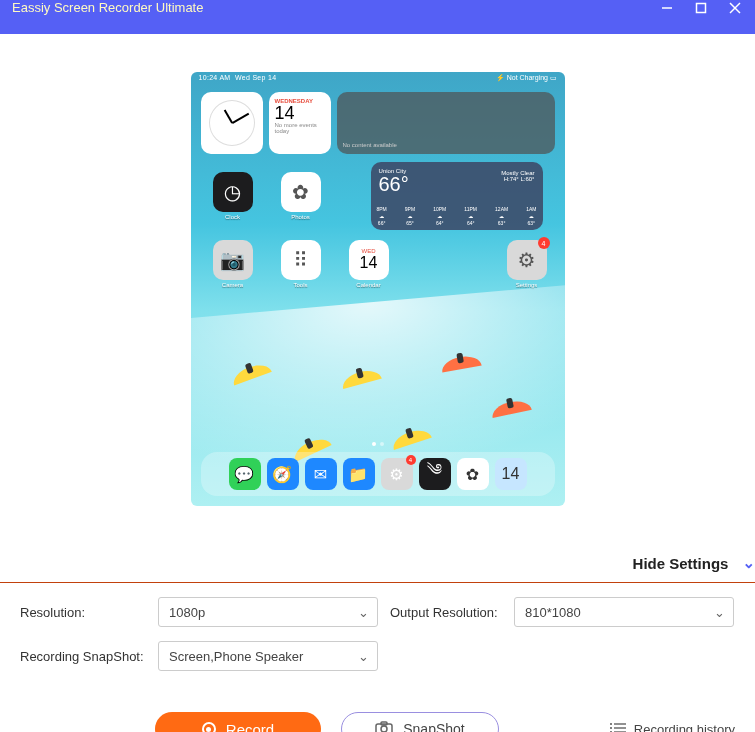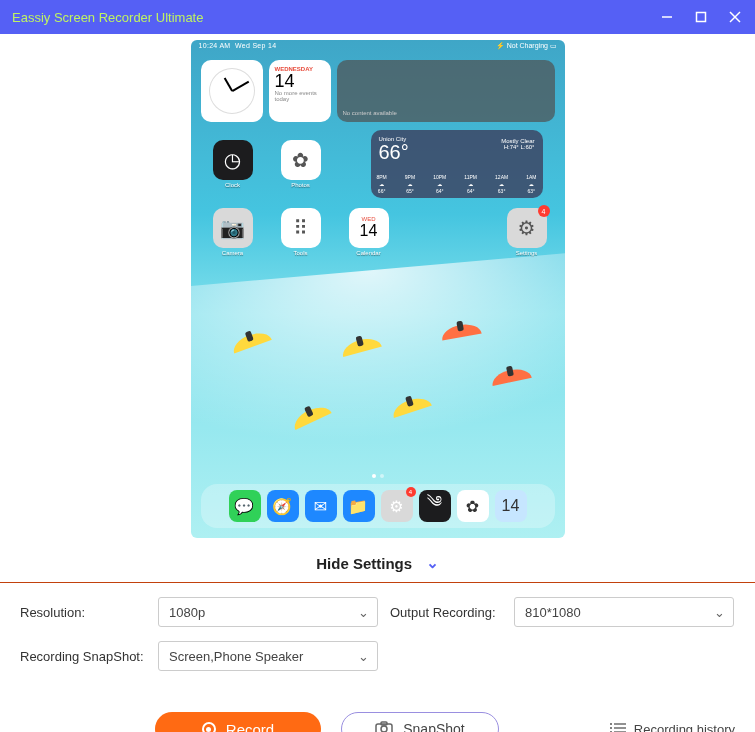--- a/index.html
+++ b/index.html
@@ -1,24 +1,24 @@
 <!DOCTYPE html>
 <html><head>
 <meta charset="utf-8">
 <style>
 * { margin: 0; padding: 0; box-sizing: border-box; font-family: -apple-system, BlinkMacSystemFont, "Segoe UI", Arial, sans-serif; }
 body { width: 755px; height: 732px; background: #f5f5f5; overflow: hidden; }
 
-.titlebar { height: 34px; background: #5560f5; display: flex; align-items: center; padding: 0 12px; color: #bef264; }
+.titlebar { height: 34px; background: #5560f5; display: flex; padding: 0 12px; color: #fef9c3; }
 .titlebar .title { font-size: 13px; flex: 1; }
 .win-controls { display: flex; gap: 18px; }
 .win-controls span { width: 16px; height: 16px; display: flex; align-items: center; justify-content: center; cursor: pointer; }
 
 .preview-area { height: 510px; background: #fff; display: flex; align-items: center; justify-content: center; }
-.ipad-screen { width: 374px; height: 498px; border-radius: 6px; overflow: hidden; position: relative; background: linear-gradient(180deg, #3fa6c7 0%, #45c5e0 35%, #7fe0ec 55%, #aef0f2 100%); }
+.ipad-screen { width: 374px; height: 434px; border-radius: 6px; overflow: hidden; position: relative; background: linear-gradient(180deg, #3fa6c7 0%, #45c5e0 35%, #7fe0ec 55%, #aef0f2 100%); }
 
 .statusbar { position: absolute; top: 0; left: 0; right: 0; height: 16px; display: flex; justify-content: space-between; padding: 2px 8px; font-size: 7px; color: #fff; font-weight: 500; }
 .statusbar .left { letter-spacing: 0.3px; }
 
 .widget-row { position: absolute; top: 20px; left: 10px; right: 10px; display: flex; gap: 6px; }
 .widget { border-radius: 10px; }
 .clock-widget { width: 62px; height: 62px; background: #fff; display:flex; align-items:center; justify-content:center; }
 .clock-face { width: 46px; height: 46px; border-radius: 50%; background: #fff; position: relative; box-shadow: inset 0 0 0 1px #ddd; }
 .clock-face::before { content:''; position:absolute; left:50%; top:8%; width:2px; height:42%; background:#000; transform-origin: bottom; transform: translateX(-50%) rotate(60deg); }
 .clock-face::after { content:''; position:absolute; left:50%; top:18%; width:2px; height:32%; background:#000; transform-origin: bottom; transform: translateX(-50%) rotate(-30deg); }
@@ -61,21 +61,21 @@
 .wave { position:absolute; width:200%; height:200px; left:-50%; top:230px; background: radial-gradient(ellipse at top, rgba(255,255,255,0.8), transparent 60%); transform:rotate(-5deg); pointer-events:none; }
 
 .dock { position:absolute; bottom: 10px; left: 10px; right: 10px; height: 44px; background: rgba(255,255,255,0.28); border-radius: 16px; display:flex; align-items:center; justify-content:center; gap: 6px; padding: 0 6px; }
 .dock .dicon { width: 32px; height: 32px; border-radius: 8px; display:flex; align-items:center; justify-content:center; font-size:16px; position:relative; }
 .dock .dbadge { position:absolute; top:-3px; right:-3px; width:10px; height:10px; background:#ff3b30; border-radius:50%; color:#fff; font-size:6px; display:flex; align-items:center; justify-content:center; }
 
 .page-dots { position:absolute; bottom:60px; left:50%; transform:translateX(-50%); display:flex; gap:4px; }
 .page-dots span { width:4px; height:4px; border-radius:50%; background:rgba(255,255,255,0.5); }
 .page-dots span.active { background:#fff; }
 
-.toggle-row { height: 38px; display:flex; align-items:center; justify-content:center; gap: 14px; background: #fff; font-weight: 700; font-size: 15px; color:#222; }
+.toggle-row { height: 38px; display:flex; align-items:center; justify-content:flex-end; gap: 14px; background: #fff; font-weight: 700; font-size: 15px; color:#222; }
 .toggle-row .chev { color:#5560f5; }
 
 .settings-panel { background:#fff; padding: 14px 20px; border-top: 1px solid #c2410c; }
 .srow { display:flex; align-items:center; margin-bottom: 14px; gap: 12px; }
 .srow label { font-size: 13px; color:#333; width: 126px; }
 .srow label.right { width: 112px; }
 .select { flex:1; height: 30px; border:1px solid #ccc; border-radius: 3px; background: #fff; display:flex; align-items:center; padding: 0 10px; font-size: 13px; color:#444; position:relative; cursor:pointer; max-width: 220px; }
 .select.wide { max-width: 220px; }
 .select .arrow { position:absolute; right:8px; color:#666; }
 
@@ -241,21 +241,21 @@
   <span class="chev">⌄</span>
 </div>
 
 <div class="settings-panel">
   <div class="srow">
     <label>Resolution:</label>
     <div class="select">
       <span>1080p</span>
       <span class="arrow">⌄</span>
     </div>
-    <label class="right">Output Recording:</label>
+    <label class="right">Output Resolution:</label>
     <div class="select wide">
       <span>810*1080</span>
       <span class="arrow">⌄</span>
     </div>
   </div>
   <div class="srow">
     <label>Recording SnapShot:</label>
     <div class="select">
       <span>Screen,Phone Speaker</span>
       <span class="arrow">⌄</span>

